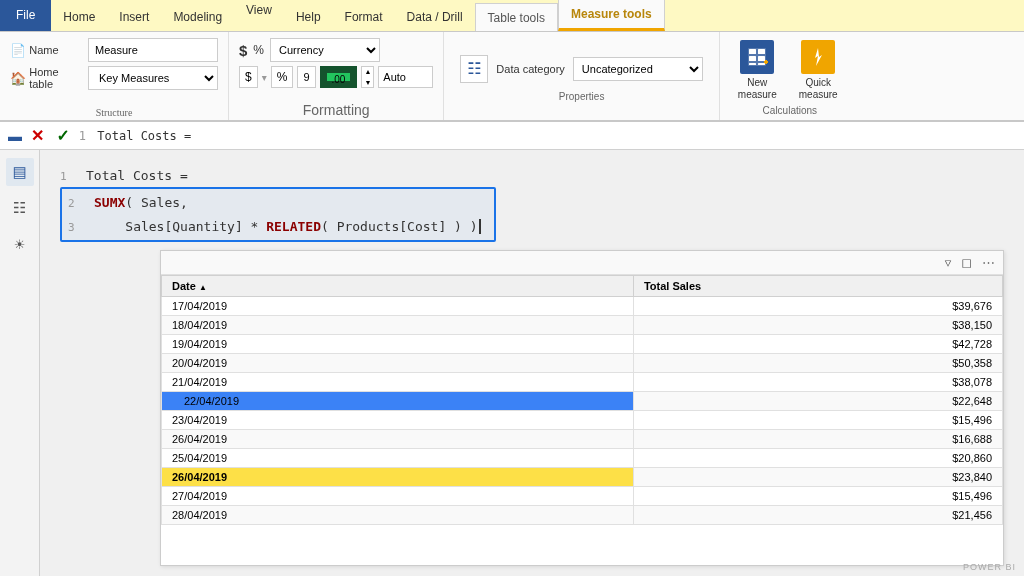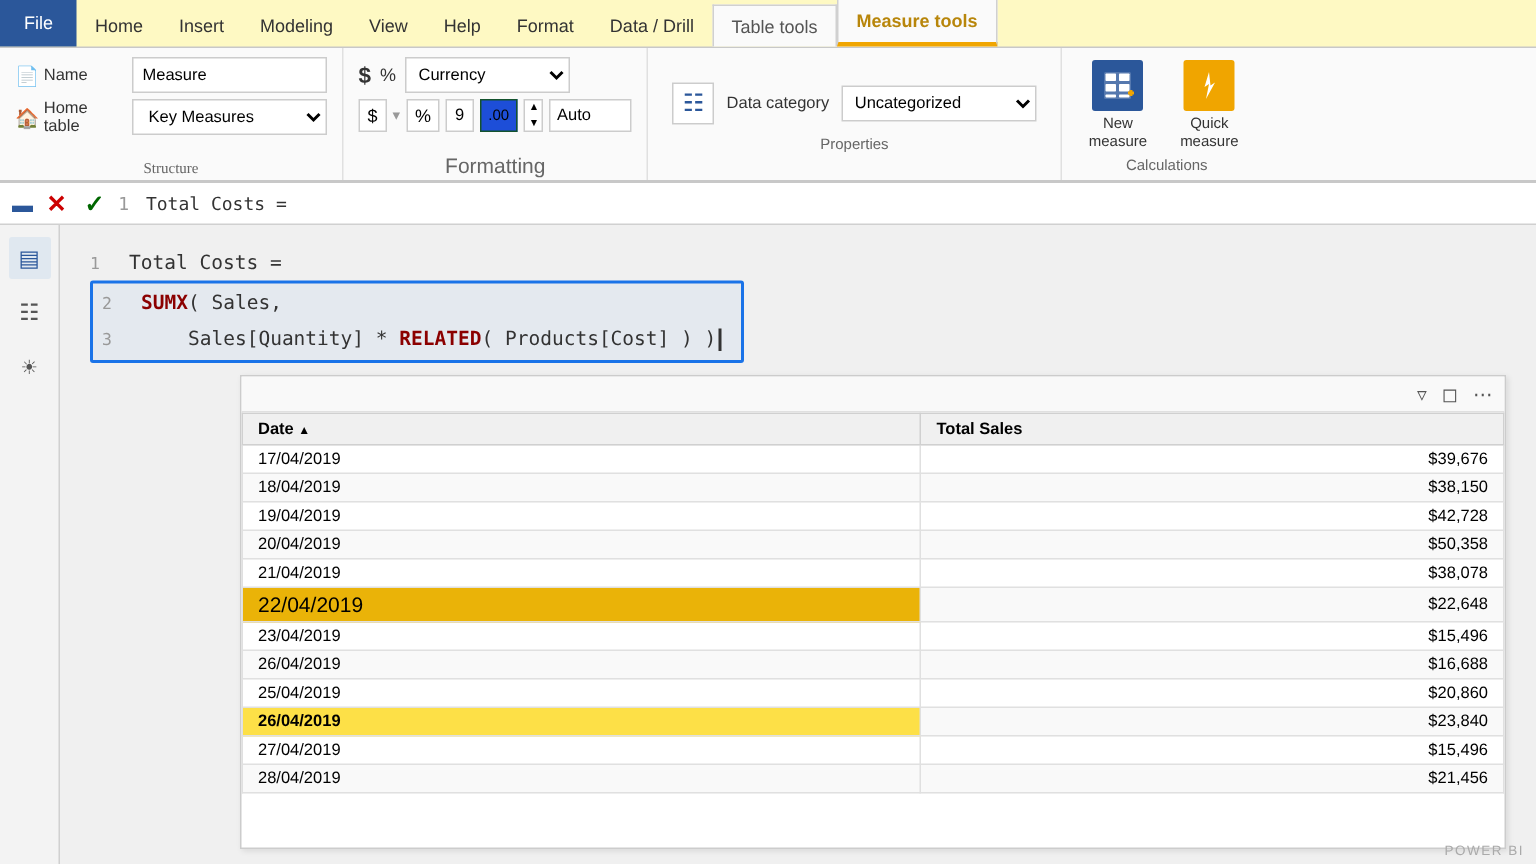--- a/index.html
+++ b/index.html
@@ -14,21 +14,21 @@
   </div>
   <div style="padding:0 12px; height:28px; display:flex; align-items:center; font-size:12px; cursor:pointer; color:#333;">
     <span>Home</span>
   </div>
   <div style="padding:0 12px; height:28px; display:flex; align-items:center; font-size:12px; cursor:pointer; color:#333;">
     <span>Insert</span>
   </div>
   <div style="padding:0 12px; height:28px; display:flex; align-items:center; font-size:12px; cursor:pointer; color:#333;">
     <span>Modeling</span>
   </div>
-  <div style="padding:0 12px; height:28px; display:flex; align-items:center; font-size:12px; cursor:pointer; color:#333;">
+  <div style="padding:0 12px; height:28px; display:flex; font-size:12px; cursor:pointer; color:#333;">
     <span>View</span>
   </div>
   <div style="padding:0 12px; height:28px; display:flex; align-items:center; font-size:12px; cursor:pointer; color:#333;">
     <span>Help</span>
   </div>
   <div style="padding:0 12px; height:28px; display:flex; align-items:center; font-size:12px; cursor:pointer; color:#333; font-weight:500;">
     <span>Format</span>
   </div>
   <div style="padding:0 12px; height:28px; display:flex; align-items:center; font-size:12px; cursor:pointer; color:#333;">
     <span>Data / Drill</span>
@@ -76,21 +76,21 @@
         <option>Whole Number</option>
         <option>Decimal Number</option>
         <option>Percentage</option>
       </select>
     </div>
     <div style="display:flex; align-items:center; gap:4px;">
       <button style="border:1px solid #ccc; background:white; padding:1px 5px; font-size:12px; cursor:pointer; height:22px;">$</button>
       <span style="color:#999; font-size:10px;">▾</span>
       <button style="border:1px solid #ccc; background:white; padding:1px 5px; font-size:12px; cursor:pointer; height:22px;">%</button>
       <button style="border:1px solid #ccc; background:white; padding:1px 5px; font-size:11px; cursor:pointer; height:22px;">9</button>
-      <button style="border:1px solid #14532d; background:#1d4ed8; padding:1px 5px; font-size:10px; cursor:pointer; height:22px;">.00</button>
+      <button style="border:7px solid #14532d; background:#22c55e; padding:1px 5px; font-size:10px; cursor:pointer; height:22px;">.00</button>
       <div style="display:flex; flex-direction:column; border:1px solid #ccc; background:white; height:22px; justify-content:center;">
         <span style="font-size:7px; padding:0 2px; cursor:pointer; line-height:11px;">▲</span>
         <span style="font-size:7px; padding:0 2px; cursor:pointer; line-height:11px;">▼</span>
       </div>
       <input type="text" style="border: 1px solid rgb(204, 204, 204); padding: 1px 4px; font-size: 11px; width: 55px; height: 22px; background: white;" value="Auto">
     </div>
     <div style="font-size:14px; color:#666; text-align:center; margin-top:auto;">
       <span>Formatting</span>
     </div>
   </div>
@@ -233,21 +233,21 @@
               </tr>
               <tr>
                 <td style="border: 1px solid rgb(224, 224, 224); padding: 3px 10px; font-size: 11px; background: rgb(249, 249, 249);">20/04/2019</td>
                 <td style="border: 1px solid rgb(224, 224, 224); padding: 3px 10px; font-size: 11px; text-align: right; background: rgb(249, 249, 249);">$50,358</td>
               </tr>
               <tr>
                 <td style="border: 1px solid rgb(224, 224, 224); padding: 3px 10px; font-size: 11px; margin-left: 34px;">21/04/2019</td>
                 <td style="border: 1px solid rgb(224, 224, 224); padding: 3px 10px; font-size: 11px; text-align: right;">$38,078</td>
               </tr>
               <tr>
-                <td style="border: 1px solid rgb(224, 224, 224); padding: 3px 10px; font-size: 14px; background: #eab308;">22/04/2019</td>
+                <td style="border: 1px solid rgb(224, 224, 224); padding: 3px 22px; font-size: 11px; background: #3b82f6;">22/04/2019</td>
                 <td style="border: 1px solid rgb(224, 224, 224); padding: 3px 10px; font-size: 11px; text-align: right; background: rgb(249, 249, 249);">$22,648</td>
               </tr>
               <tr>
                 <td style="border: 1px solid rgb(224, 224, 224); padding: 3px 10px; font-size: 11px;">23/04/2019</td>
                 <td style="border: 1px solid rgb(224, 224, 224); padding: 3px 10px; font-size: 11px; text-align: right;">$15,496</td>
               </tr>
               <tr>
                 <td style="border: 1px solid rgb(224, 224, 224); padding: 3px 10px; font-size: 11px; background: rgb(249, 249, 249);">26/04/2019</td>
                 <td style="border: 1px solid rgb(224, 224, 224); padding: 3px 10px; font-size: 11px; text-align: right; background: rgb(249, 249, 249);">$16,688</td>
               </tr>

